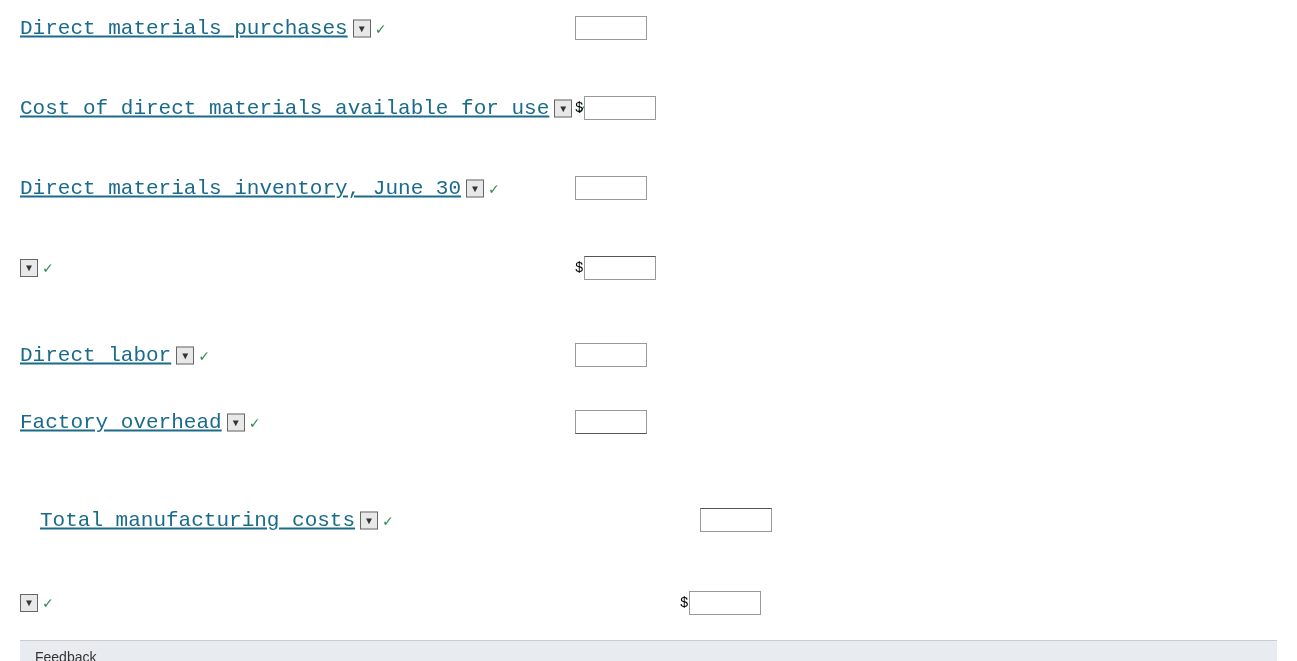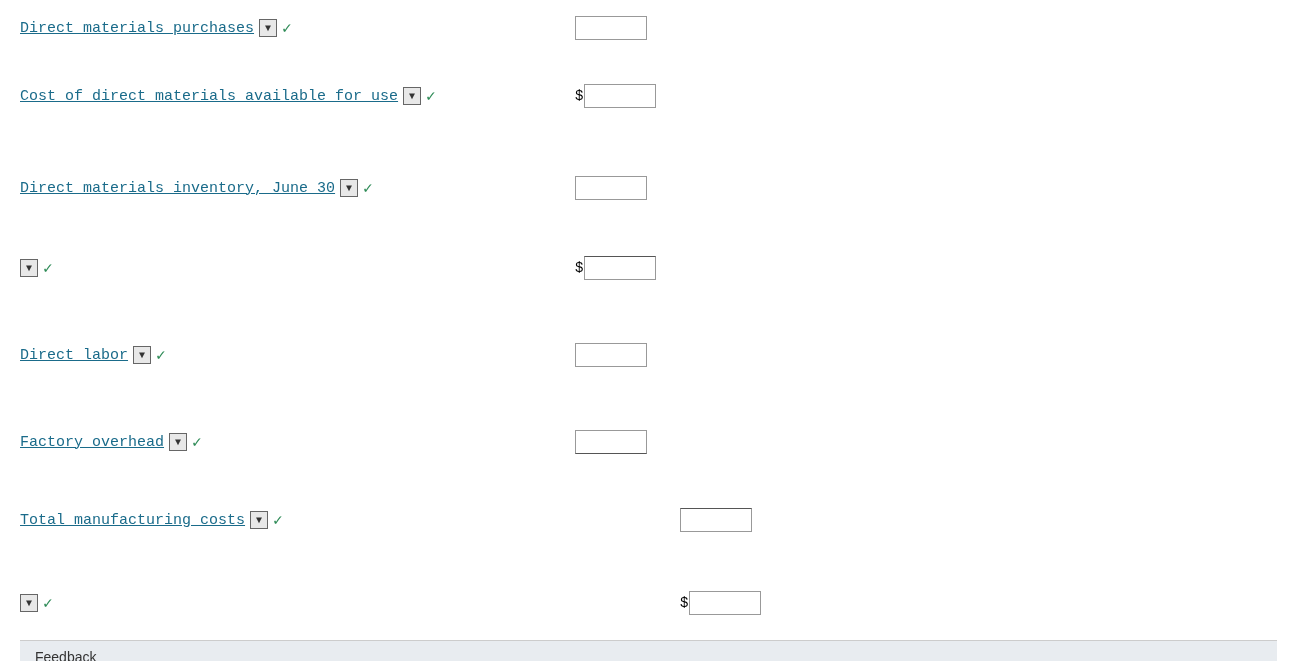--- a/index.html
+++ b/index.html
@@ -10,21 +10,21 @@
       color: #1a5276;
     }
     .main-container {
       padding: 10px 20px;
       min-height: 620px;
       background: #fff;
     }
     .label-text {
       color: #1a6b8a;
       text-decoration: underline;
-      font-size: 15px;
+      font-size: 21px;
       font-family: 'Courier New', Courier, monospace;
       white-space: nowrap;
     }
     .dropdown-arrow {
       display: inline-block;
       width: 18px;
       height: 18px;
       border: 1px solid #666;
       background: #e8e8e8;
       font-size: 10px;
@@ -115,21 +115,21 @@
       <div class="abs-label">
         <span class="label-text">Direct materials purchases</span>
         <span class="dropdown-arrow">▼</span>
         <span class="check-mark">✓</span>
       </div>
       <div class="abs-input-col1">
         <input class="input-box input-sm" type="text" value="" style="">
       </div>
     </div>
 
-    <div class="abs-row" style="top:32px;text-decoration:underline;">
+    <div class="abs-row" style="top:44px;text-decoration:underline;">
       <div class="abs-label">
         <span class="label-text">Cost of direct materials available for use</span>
         <span class="dropdown-arrow">▼</span>
         <span class="check-mark">✓</span>
       </div>
       <div class="abs-input-col1">
         <span class="dollar-sign">$</span>
         <input class="input-box input-sm" type="text" value="" style="">
       </div>
     </div>
@@ -160,32 +160,32 @@
       <div class="abs-label">
         <span class="label-text">Direct labor</span>
         <span class="dropdown-arrow">▼</span>
         <span class="check-mark">✓</span>
       </div>
       <div class="abs-input-col1">
         <input class="input-box input-sm" type="text" value="" style="">
       </div>
     </div>
 
-    <div class="abs-row" style="top:234px;">
+    <div class="abs-row" style="top:214px;">
       <div class="abs-label">
         <span class="label-text">Factory overhead</span>
         <span class="dropdown-arrow">▼</span>
         <span class="check-mark">✓</span>
       </div>
       <div class="abs-input-col1">
         <input class="input-box input-sm" type="text" value="" style="border-bottom: 1.5px solid rgb(85, 85, 85);">
       </div>
     </div>
 
-    <div class="abs-row" style="top:276px;">
+    <div class="abs-row" style="top:276px;margin-left:20px;">
       <div class="abs-label">
         <span class="label-text">Total manufacturing costs</span>
         <span class="dropdown-arrow">▼</span>
         <span class="check-mark">✓</span>
       </div>
       <div class="abs-input-col2">
         <input class="input-box input-sm line-above" type="text" value="" style="">
       </div>
     </div>
 

